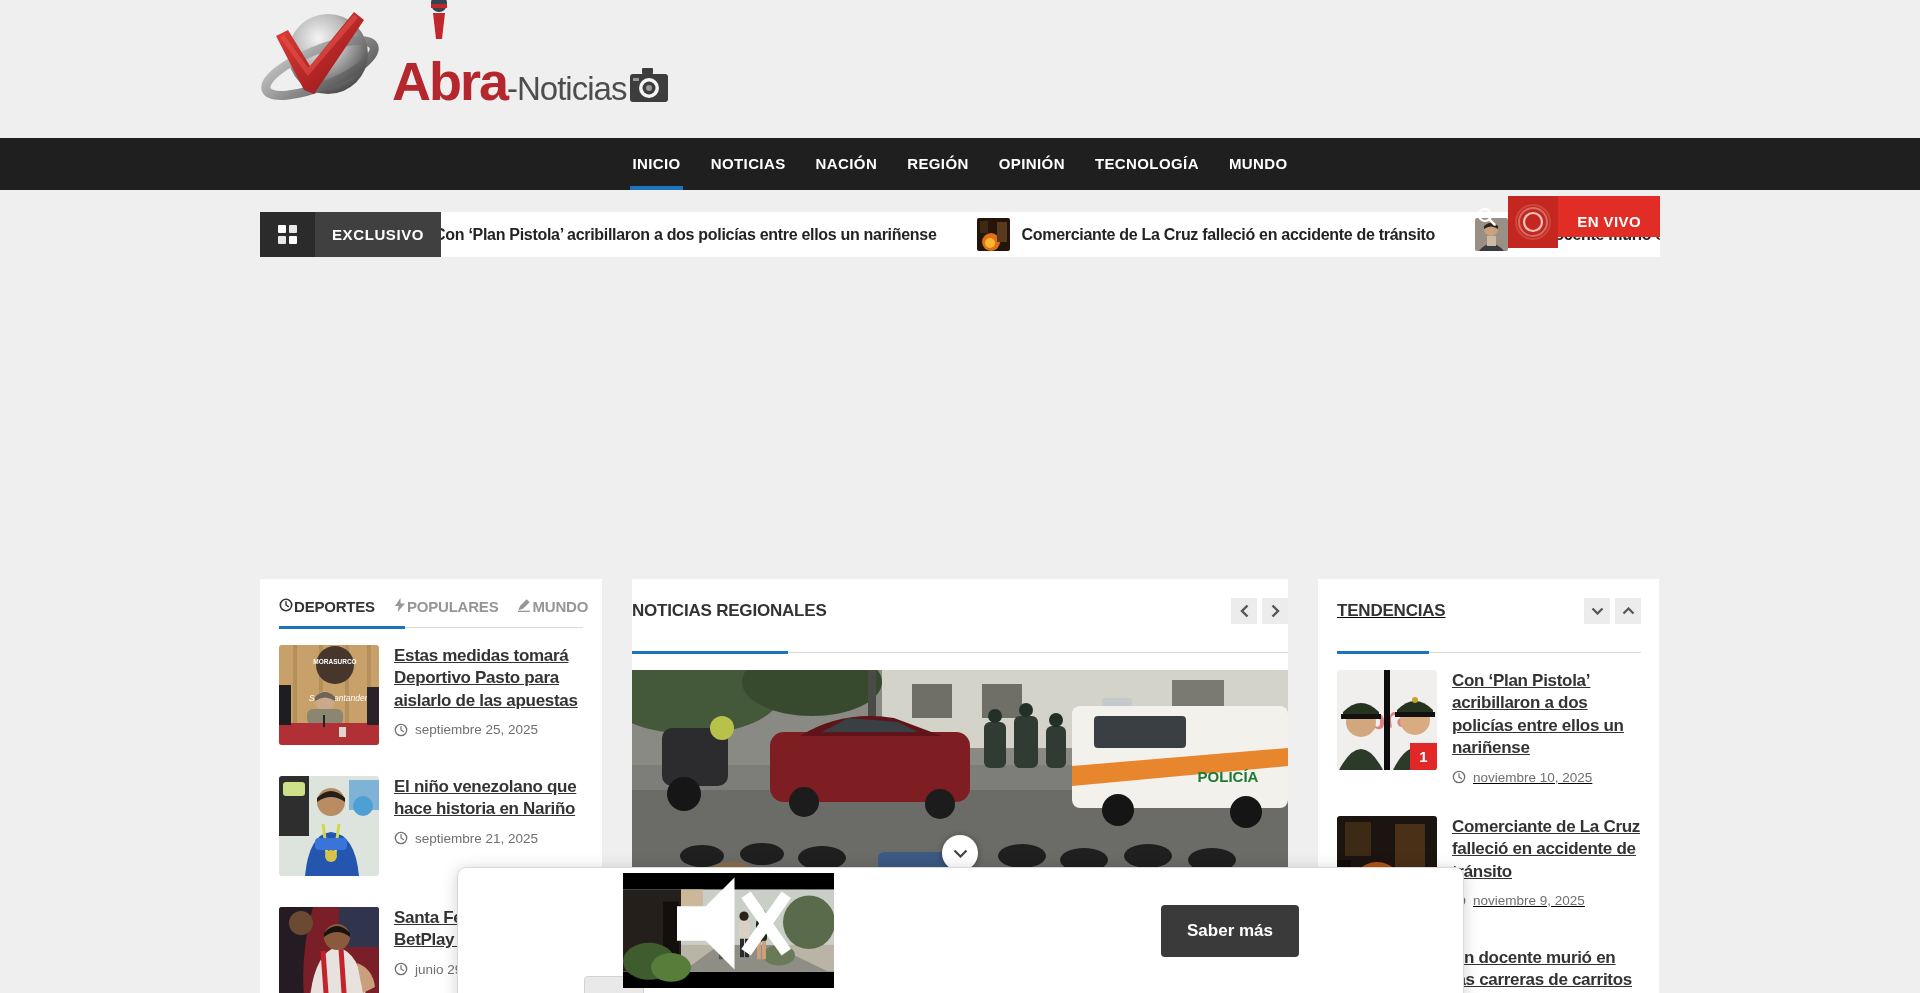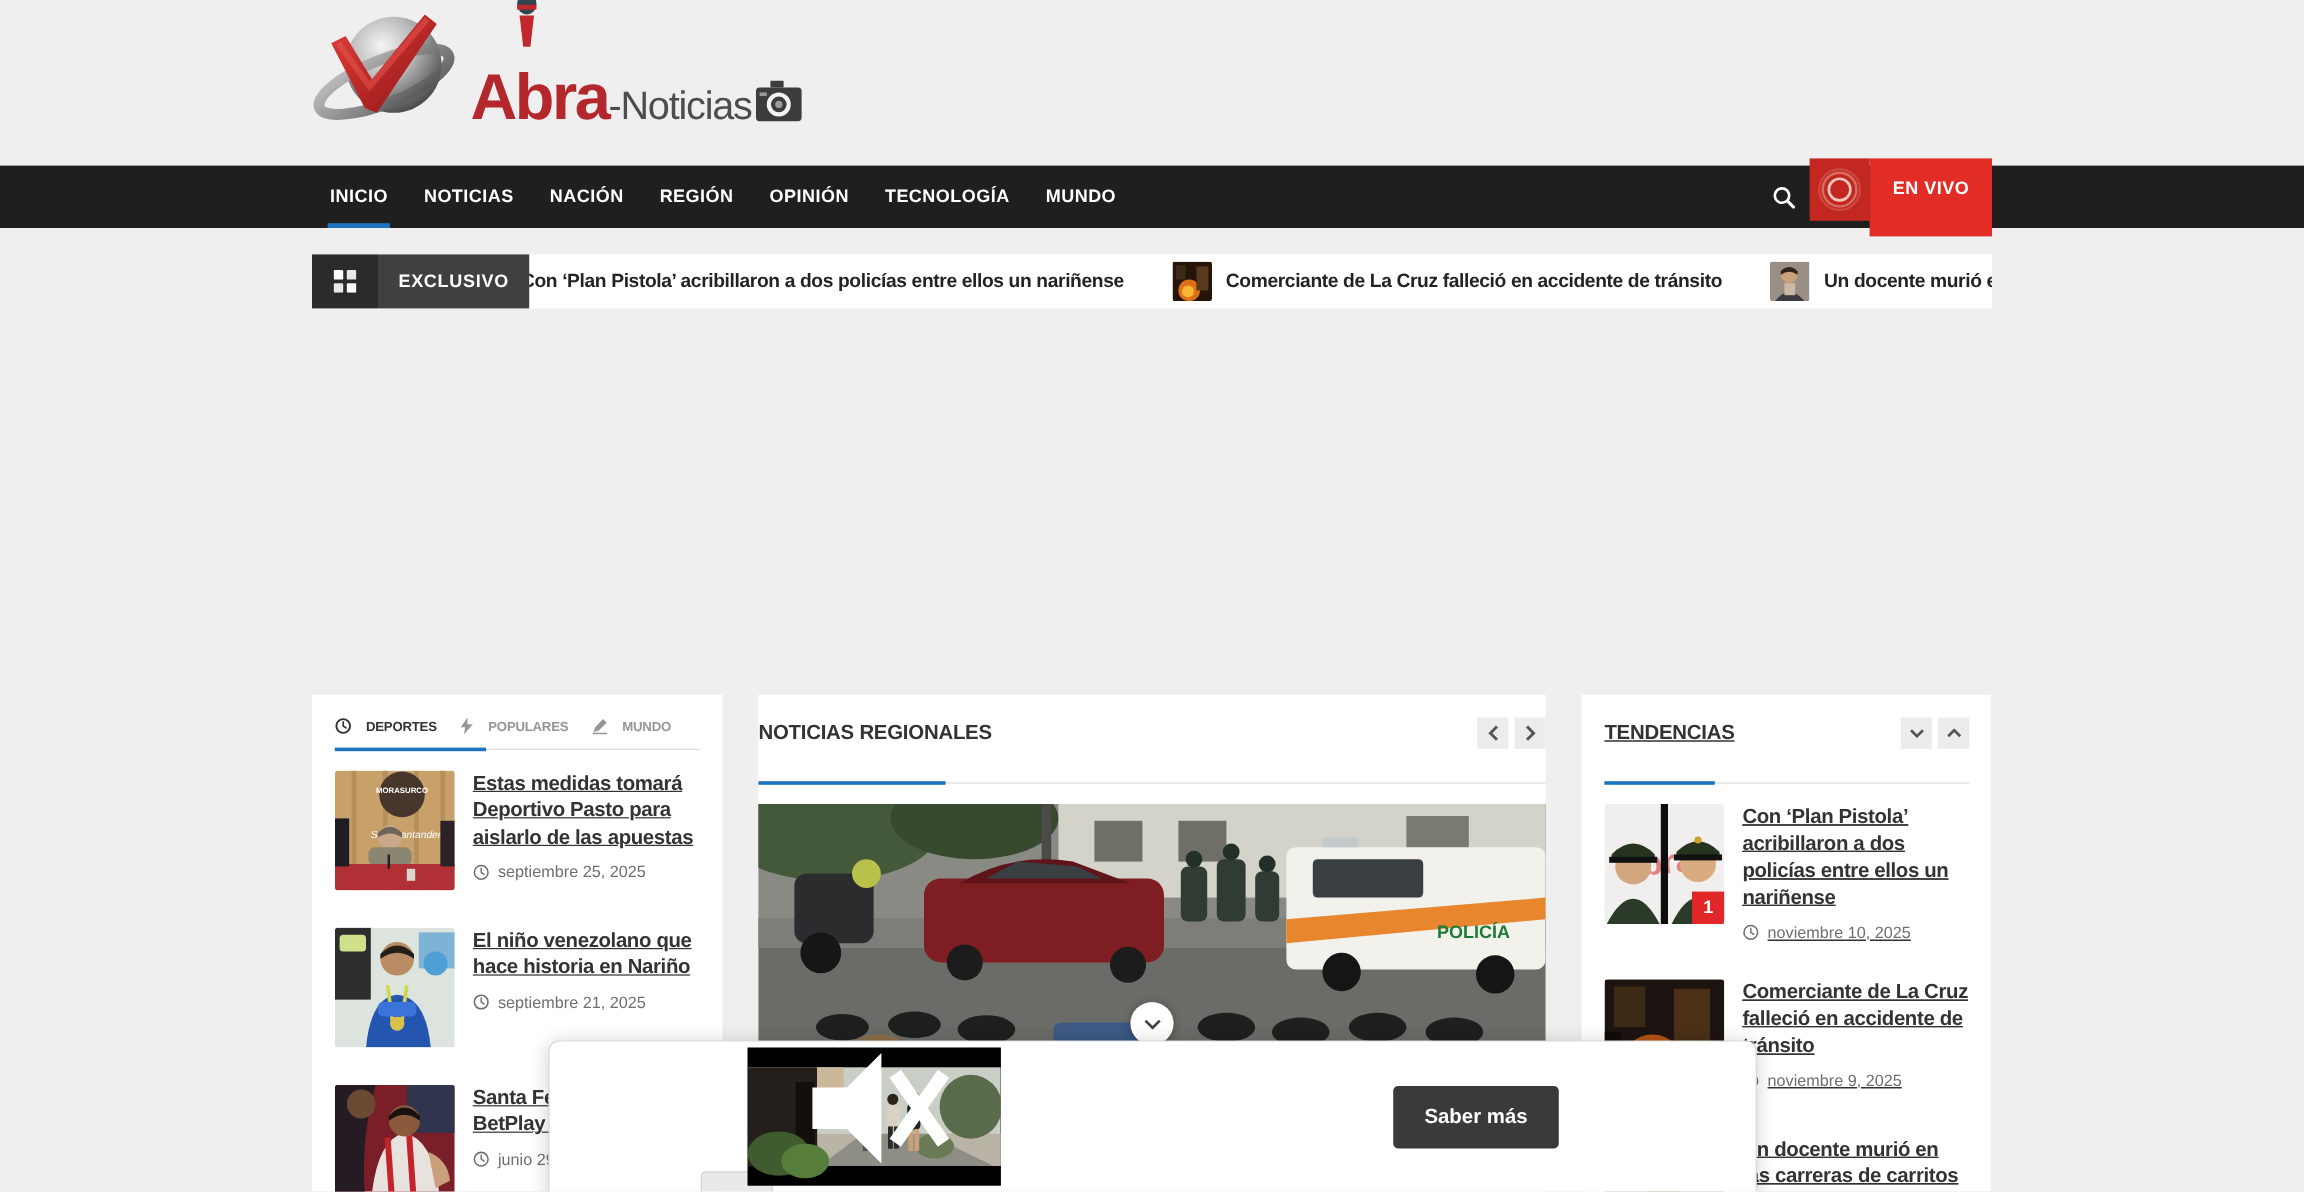--- a/index.html
+++ b/index.html
@@ -15,28 +15,28 @@
   .logo{position:absolute;left:258px;top:6px;display:flex;align-items:flex-start;cursor:pointer;}
   .logo-sphere{width:132px;height:110px;}
   .logo-text{display:flex;align-items:baseline;margin-left:2px;padding-top:44px;position:relative;white-space:nowrap;}
   .brand-red{font-size:54px;font-weight:700;color:#b4282d;letter-spacing:-2px;}
   .brand-gray{font-size:33px;color:#4d4d4d;font-weight:400;letter-spacing:-1px;}
   .mic-icon{position:absolute;left:34px;top:-12px;width:26px;height:46px;}
   .camera-icon{width:40px;height:36px;margin-left:3px;transform:translateY(4px);}
 
   
   .main-nav{position:absolute;top:138px;left:0;width:100%;height:52px;background:#1f1f1f;z-index:20;}
-  .nav-inner{display:flex;align-items:center;height:52px;}
+  .nav-inner{display:flex;align-items:center;height:52px;flex-direction:column;}
   .nav-list{list-style:none;margin:0;padding:0;display:flex;}
   .nav-list li{position:relative;}
   .nav-list a{display:block;line-height:52px;padding:0 15px;color:#fff;font-size:15px;font-weight:700;letter-spacing:.4px;text-decoration:none;}
   .nav-list li.active::after{content:"";position:absolute;left:13px;right:13px;bottom:0;height:4px;background:#1e73be;}
   .nav-right{margin-left:auto;display:flex;align-items:center;height:52px;}
   .search-btn{width:44px;height:52px;display:flex;align-items:center;justify-content:center;background:none;border:none;cursor:pointer;}
-  .live-btn{display:flex;height:65px;cursor:pointer;text-decoration:none;}
+  .live-btn{display:flex;height:41px;cursor:pointer;text-decoration:none;}
   .live-icon-box{width:50px;height:52px;background:#c3271f;display:flex;align-items:center;justify-content:center;}
   .live-label{background:#e12d26;color:#fff;font-size:15px;font-weight:700;line-height:52px;padding:0 19px;letter-spacing:.4px;}
 
   
   .ticker-row{position:absolute;top:212px;left:260px;width:1400px;height:45px;background:#fff;display:flex;align-items:stretch;z-index:5;}
   .ticker-grid-btn{width:55px;background:#2b2b2b;display:flex;align-items:center;justify-content:center;border:none;cursor:pointer;flex:none;}
   .ticker-badge{background:#404040;color:#fff;font-size:15px;font-weight:700;line-height:45px;padding:0 17px;letter-spacing:.6px;flex:none;}
   .ticker-track{flex:1;overflow:hidden;display:flex;align-items:center;gap:40px;}
   .t-item{display:flex;align-items:center;gap:12px;white-space:nowrap;cursor:pointer;flex:none;}
   .t-item:first-child{margin-left:-7px;}
@@ -52,21 +52,21 @@
   .right-card{left:1058px;width:341px;padding:19px 18px 0 19px;text-decoration:underline;}
 
   .sec-head{position:relative;display:flex;align-items:center;border-bottom:1px solid #dcdcdc;padding-bottom:28px;margin-bottom:17px;}
   .sec-title{margin:0;font-size:17px;font-weight:700;color:#333;letter-spacing:-.2px;}
   .blue-bar{position:absolute;left:0;bottom:-2px;height:3px;background:#1e73be;}
   .sq-btn{width:26px;height:26px;background:#ececec;border:none;display:flex;align-items:center;justify-content:center;cursor:pointer;margin-left:5px;padding:0;}
   .head-btns{margin-left:auto;display:flex;}
 
   
   .tabs{display:flex;align-items:center;gap:19px;position:relative;border-bottom:1px solid #dcdcdc;padding-bottom:12px;margin-bottom:17px;}
-  .tab{display:flex;align-items:flex-end;gap:12px;font-size:11px;font-weight:700;color:#969696;letter-spacing:-.2px;cursor:pointer;}
+  .tab{display:flex;align-items:flex-start;gap:1px;font-size:15px;font-weight:700;color:#969696;letter-spacing:-.2px;cursor:pointer;}
   .tab.active{color:#333;}
 
   
   .article{display:flex;gap:15px;margin-bottom:31px;}
   .thumb{width:100px;height:100px;flex:none;border-radius:3px;overflow:hidden;position:relative;cursor:pointer;}
   .thumb svg{display:block;width:100%;height:100%;}
   .rank-badge{position:absolute;right:0;bottom:0;width:27px;height:27px;background:#e12727;color:#fff;font-size:15px;font-weight:700;display:flex;align-items:center;justify-content:center;}
   .a-body{min-width:0;}
   .a-title{font-size:17px;font-weight:700;line-height:1.32;color:#333;letter-spacing:-.3px;cursor:pointer;display:block;}
   .a-title span{display:block;}

